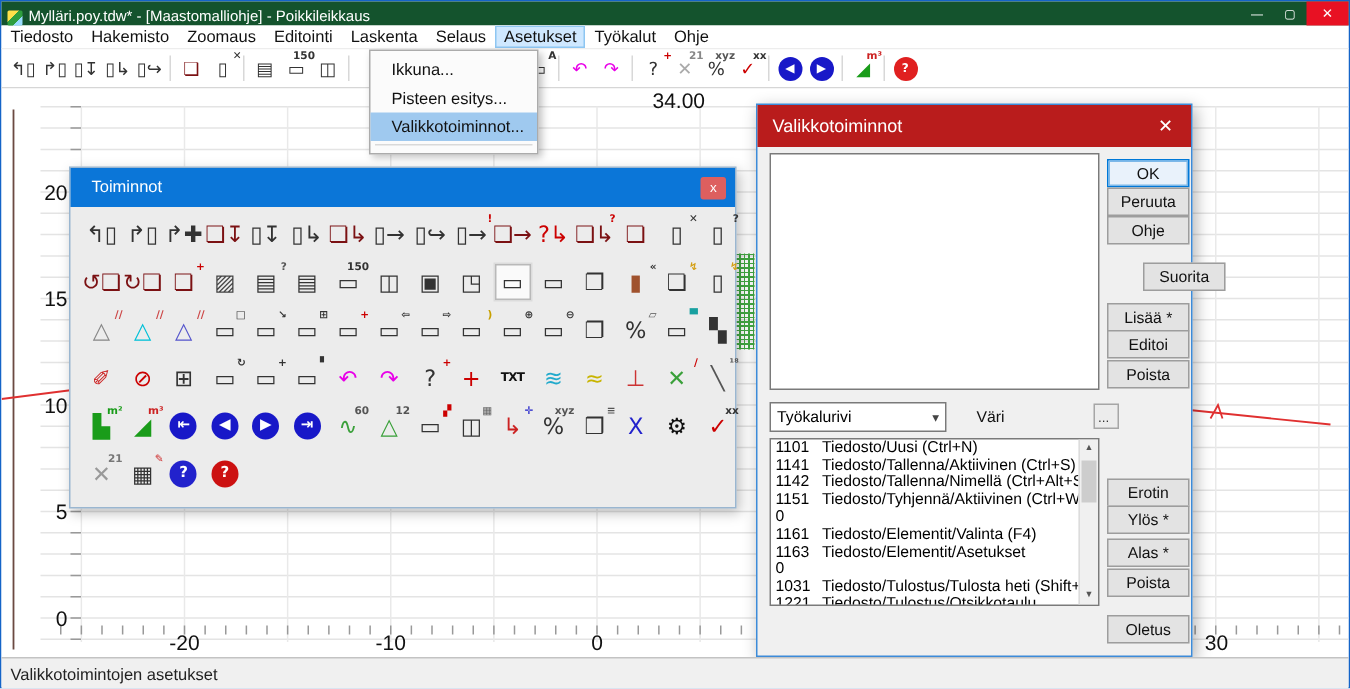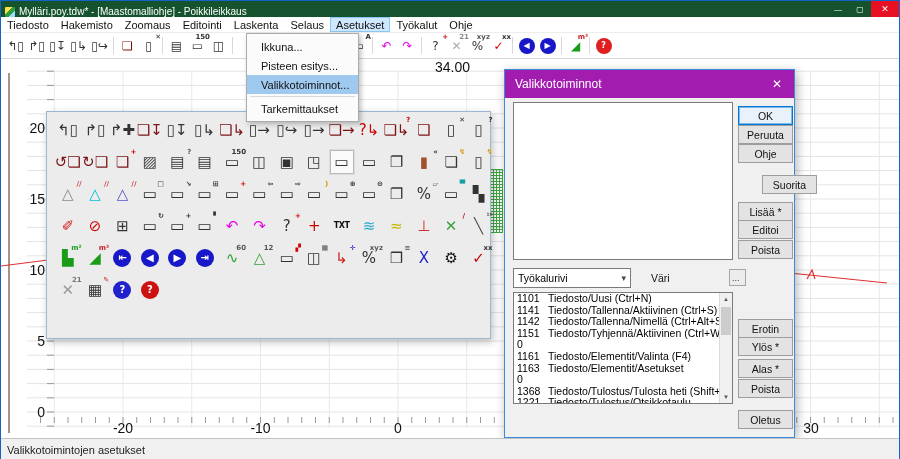--- a/index.html
+++ b/index.html
@@ -52,21 +52,21 @@
   .tgrid{display:grid;grid-template-columns:repeat(16,27.4px);grid-auto-rows:32px;padding:3px 0 0 7px;}
   .gicon{position:relative;width:24px;height:24px;margin:3px auto 0 auto;display:flex;align-items:center;justify-content:center;}
   .gicon .g{font-family:"DejaVu Sans",sans-serif;font-size:15px;line-height:1;}
   .gicon .g.small{font-size:8px;font-weight:bold;letter-spacing:-.5px;}
   .gicon.pressed{background:#fafafa;box-shadow:inset 0 0 0 1px #b9b9b9, 0 0 0 1px #dcdcdc;}
   .gicon .circ{width:18px;height:18px;font-size:10px;}
 
   
   .dialog{position:absolute;left:503px;top:10px;width:291px;height:369px;background:#f0f0f0;
     border:1px solid #3c8bd9;box-shadow:2px 3px 10px rgba(0,0,0,.3);}
-  .dlg-title{height:28px;background:#a21caf;color:#fff;display:flex;align-items:center;padding:0 10px;font-size:12px;}
+  .dlg-title{height:28px;background:#b91c1c;color:#fff;display:flex;align-items:center;padding:0 10px;font-size:12px;}
   .dlg-title .t{flex:1;}
   .dlg-close{font-size:12px;color:#fff;padding:0 2px;}
   .listbox{position:absolute;background:#fff;border:1px solid #7a7a7a;}
   .lb-empty{left:8px;top:32px;width:220px;height:158px;}
   .lb-items{left:8px;top:222px;width:220px;height:112px;overflow:hidden;font-size:10.5px;}
   .lb-row{display:flex;line-height:11.6px;white-space:nowrap;}
   .lb-code{width:34px;flex:0 0 auto;padding-left:3px;}
   .lb-label{flex:1;overflow:hidden;}
   .sbar{position:absolute;right:0;top:0;bottom:0;width:13px;background:#f0f0f0;border-left:1px solid #dcdcdc;}
   .sbar .arr{height:12px;display:flex;align-items:center;justify-content:center;font-size:6px;color:#555;}
@@ -343,20 +343,24 @@
         <text x="810" y="374" font-size="14" fill="#111" text-anchor="middle" font-family="Liberation Sans, sans-serif">30</text>
         <line x1="8" y1="14" x2="8" y2="374" stroke="#6b4a42" stroke-width="1.2"></line>
         <line x1="0" y1="207" x2="55" y2="200" stroke="#e03030" stroke-width="1.2"></line>
         <line x1="779" y1="213" x2="886" y2="224" stroke="#e03030" stroke-width="1.2"></line>
         <polyline points="806,220 811,211 814,220" fill="none" stroke="#e03030" stroke-width="1.2"></polyline>
       </svg>
     <div class="annotation">34.00</div>
     <div class="hatch"></div>
 
     <div class="toiminnot">
+      <div class="twin-title">
+        <span class="t">Toiminnot</span>
+        <span class="twin-close">x</span>
+      </div>
       <div class="tgrid">
           <div class="gicon">
             <span class="g" style="color: rgb(51, 51, 51);">↰▯</span>
           </div>
           <div class="gicon">
             <span class="g" style="color: rgb(51, 51, 51);">↱▯</span>
           </div>
           <div class="gicon">
             <span class="g" style="color: rgb(51, 51, 51);">↱✚</span>
           </div>
@@ -702,21 +706,21 @@
             </div>
             <div class="lb-row">
               <span class="lb-code">1163</span>
               <span class="lb-label">Tiedosto/Elementit/Asetukset</span>
             </div>
             <div class="lb-row">
               <span class="lb-code">0</span>
               <span class="lb-label"></span>
             </div>
             <div class="lb-row">
-              <span class="lb-code">1368</span>
+              <span class="lb-code">1031</span>
               <span class="lb-label">Tiedosto/Tulostus/Tulosta heti (Shift+Ctrl+</span>
             </div>
             <div class="lb-row">
               <span class="lb-code">1221</span>
               <span class="lb-label">Tiedosto/Tulostus/Otsikkotaulu</span>
             </div>
           </div>
         <div class="sbar">
           <div class="arr">▲</div>
           <div class="thumb"></div>
@@ -724,19 +728,18 @@
         </div>
       </div>
     </div>
   </div>
 
   <div class="dropdown">
       <div class="dd-item">Ikkuna...</div>
       <div class="dd-item">Pisteen esitys...</div>
       <div class="dd-item hl">Valikkotoiminnot...</div>
       <div class="mi-sep"></div>
-      <div class="dd-item">Tarkemittaukset</div>
     </div>
 
   <div class="statusbar">
     <span>Valikkotoimintojen asetukset</span>
   </div>
 </div>
 
 </body></html>

